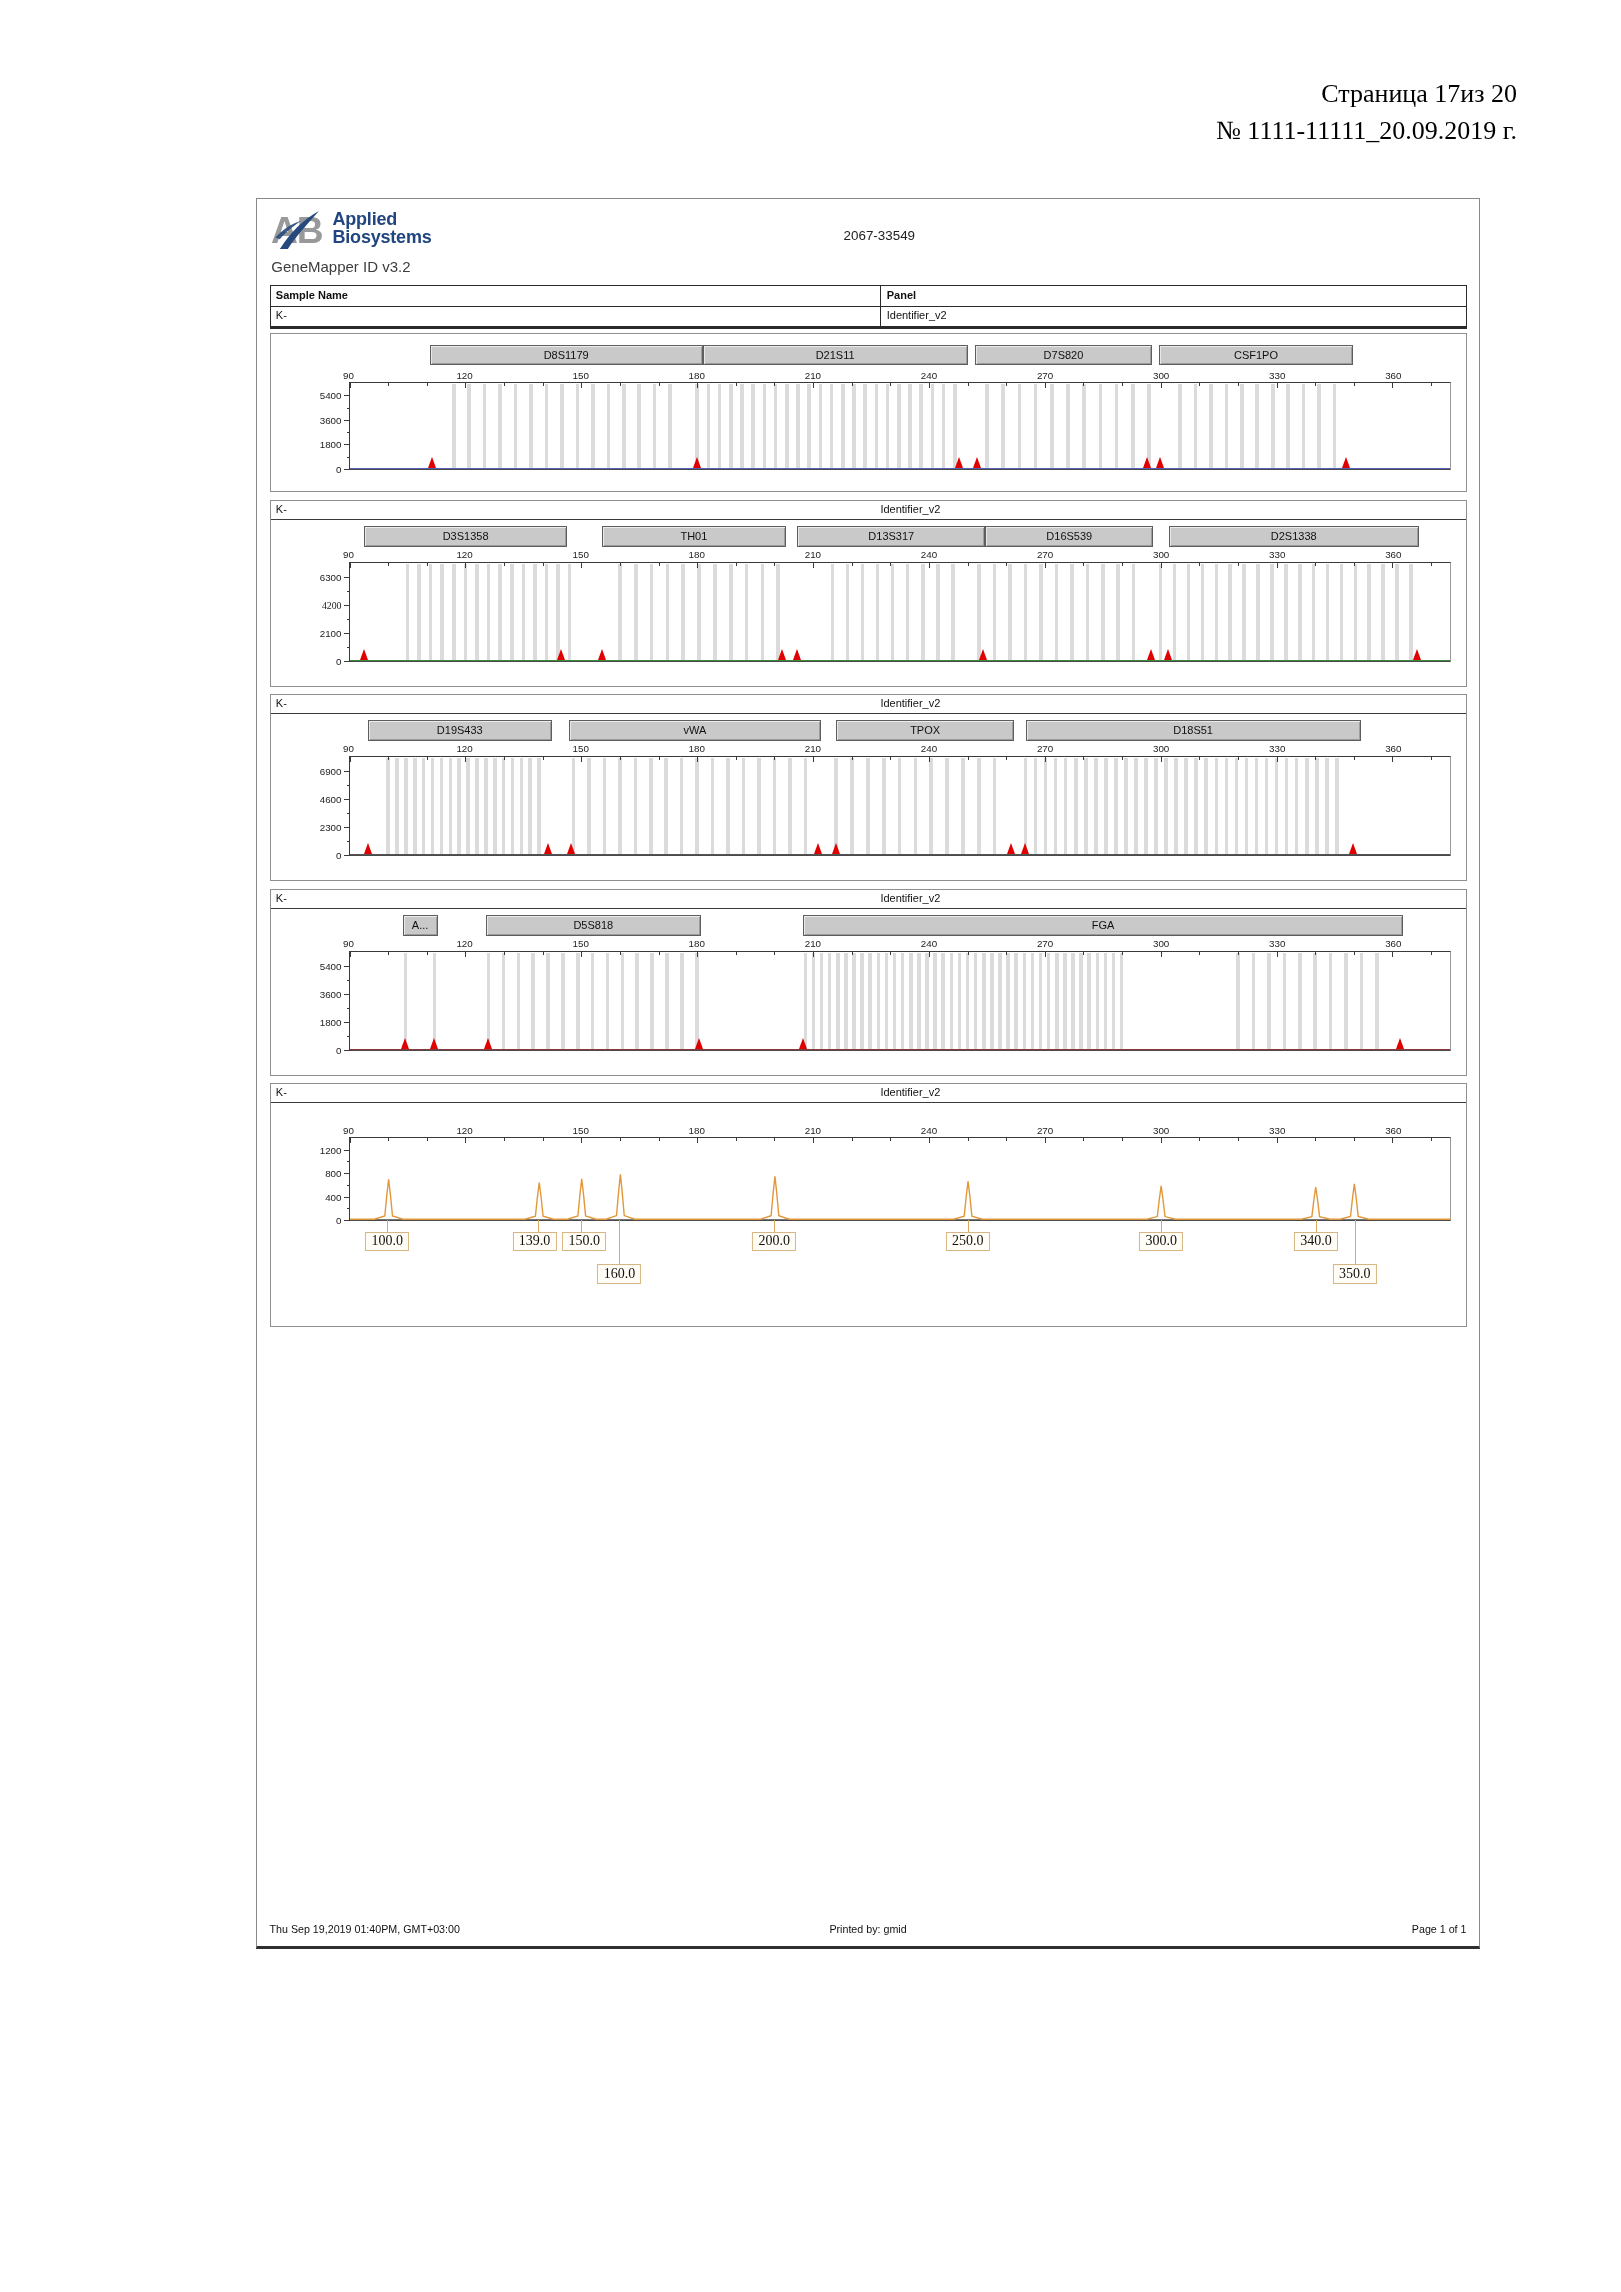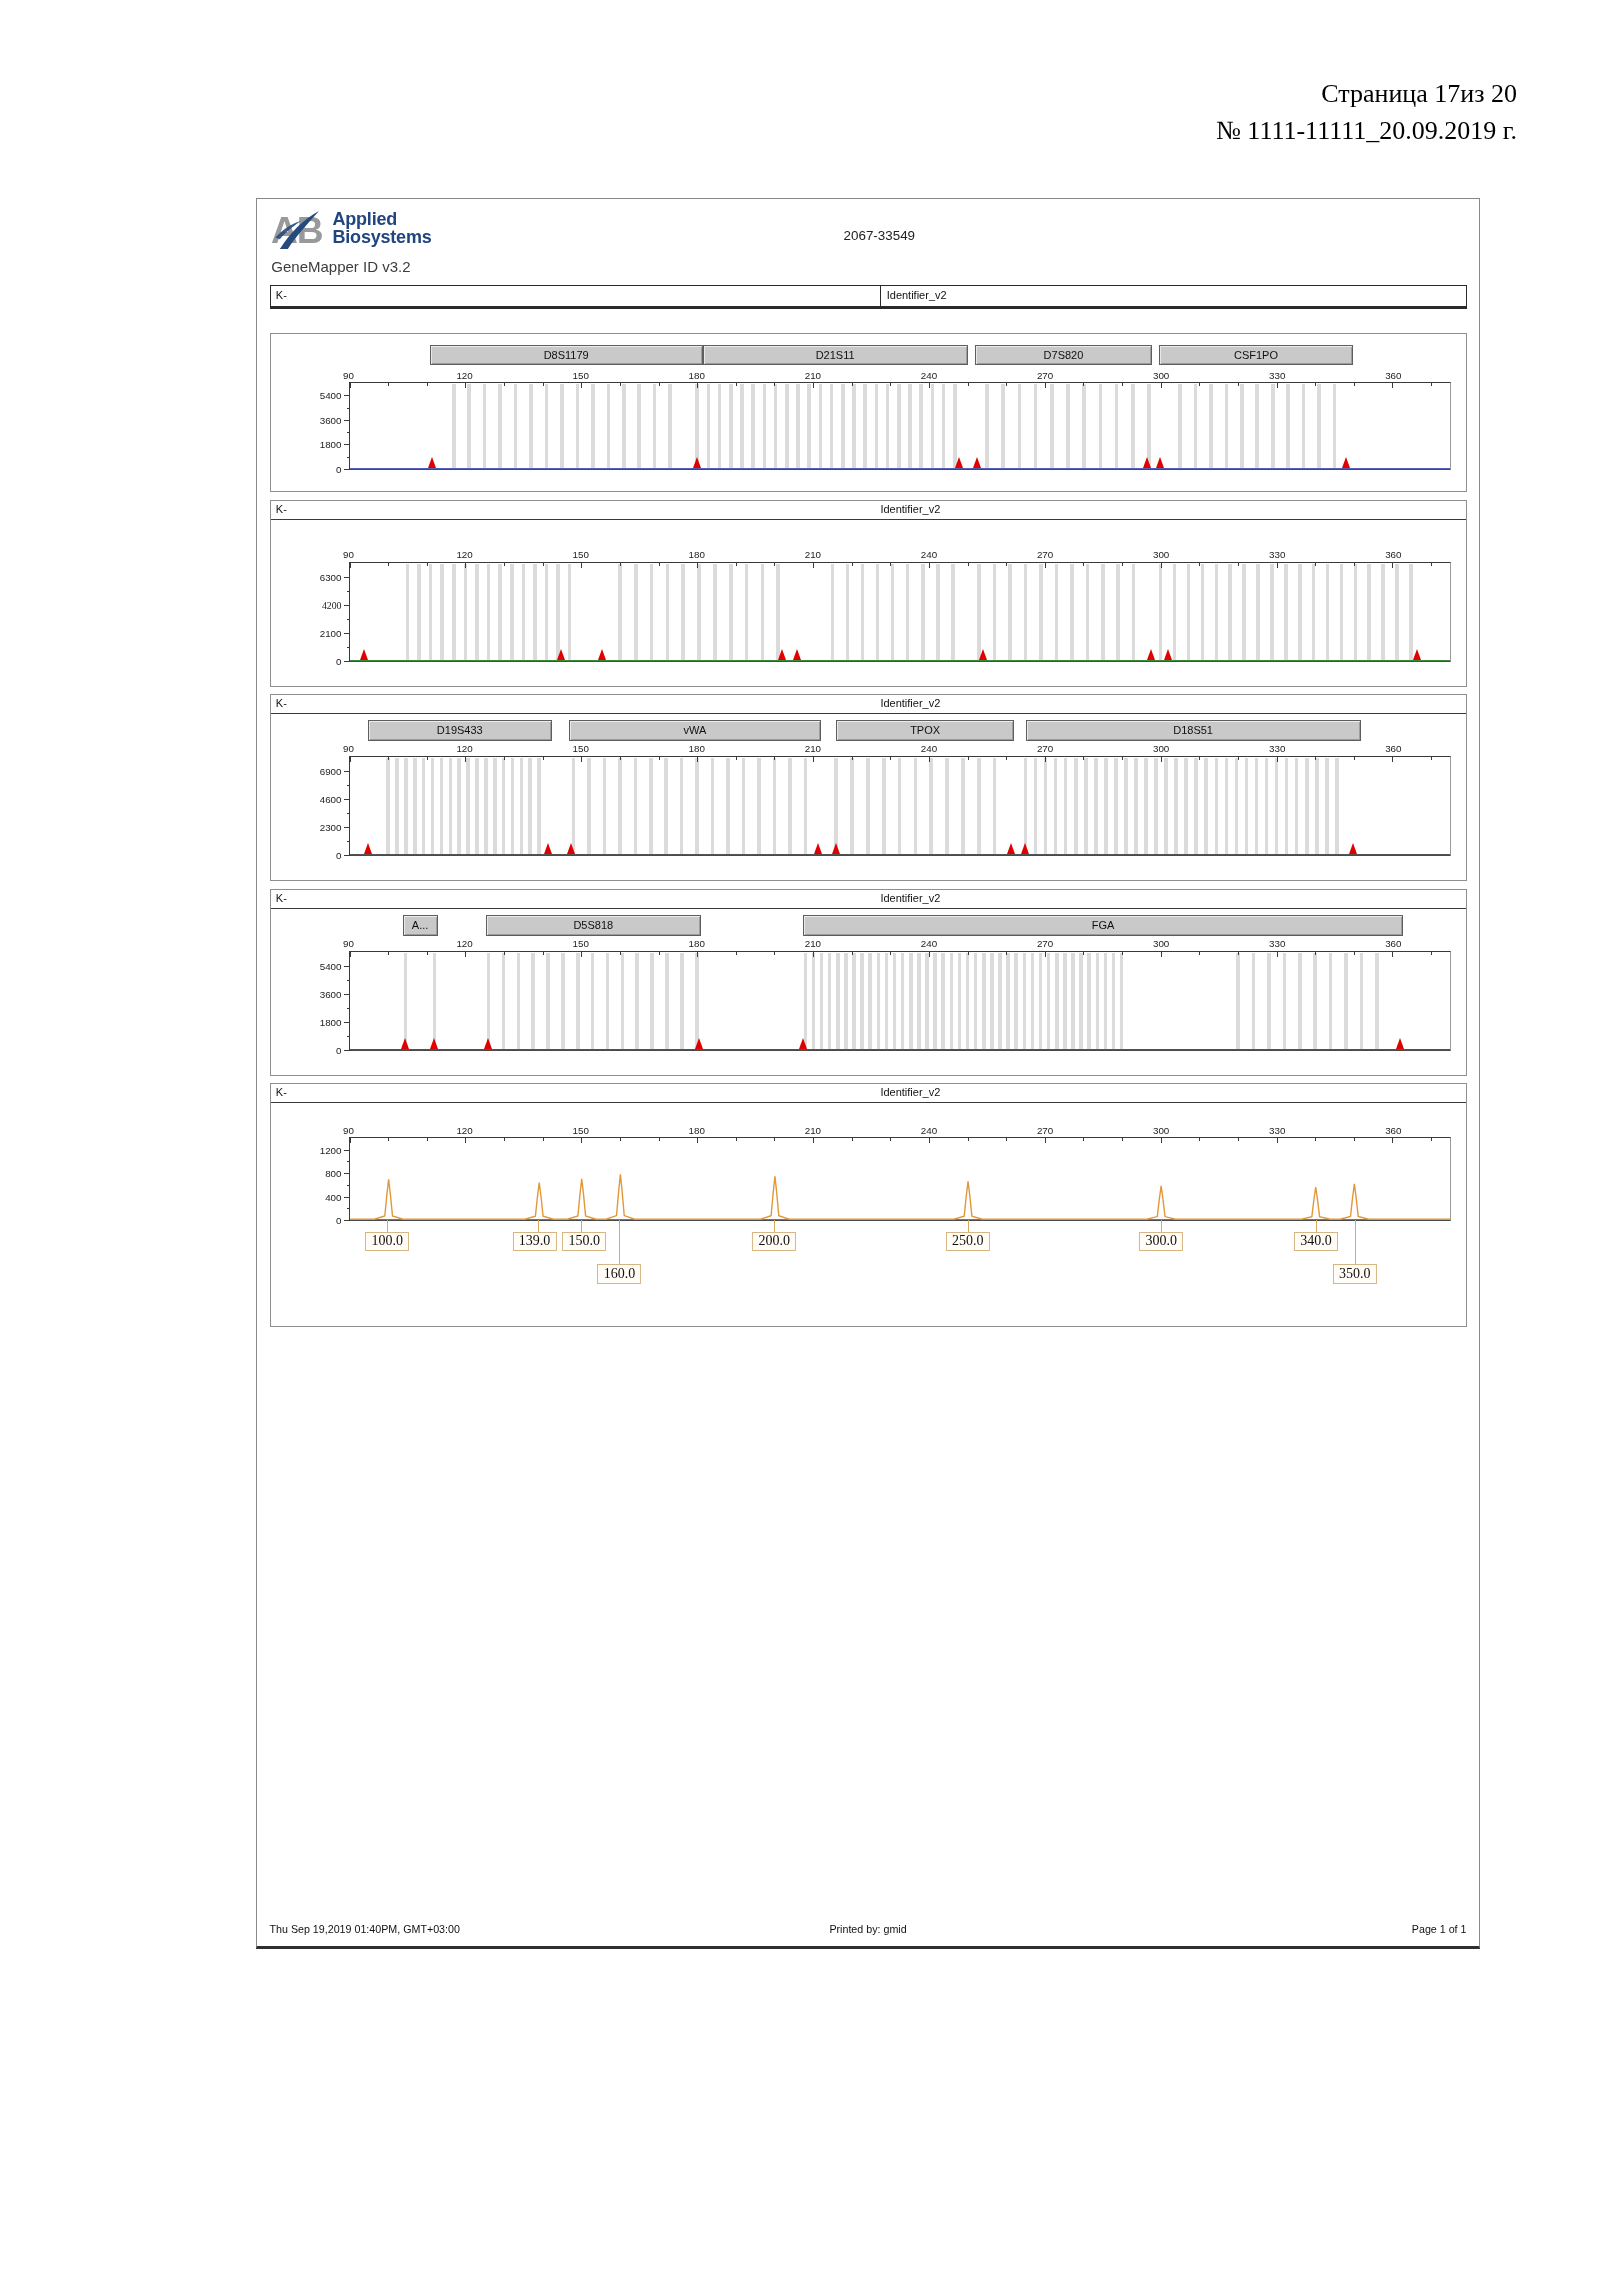--- a/index.html
+++ b/index.html
@@ -94,20 +94,24 @@
       </svg>
       <div class="brand-text">
         <div>Applied</div>
         <div>Biosystems</div>
       </div>
     </div>
     <div class="app-name">GeneMapper ID v3.2</div>
     <div class="doc-number">2067-33549</div>
 
     <div class="sample-table">
+      <div class="st-row st-row1">
+        <span class="st-cell1">Sample Name</span>
+        <span class="st-cell2">Panel</span>
+      </div>
       <div class="st-row st-row2">
         <span class="st-cell1">K-</span>
         <span class="st-cell2">Identifier_v2</span>
       </div>
     </div>
 
     <div id="panels-host">
         <div class="epg-section" style="top: 134px; height: 157px;">
           <div class="marker-row" style="top: 10.7px;">
             <div class="marker-box" style="left: 7.36842%; width: 24.5614%;">D8S1179</div>
@@ -236,20 +240,27 @@
             <div class="tri" style="left: 57.0175%;"></div>
             <div class="tri" style="left: 72.4561%;"></div>
             <div class="tri" style="left: 73.6842%;"></div>
             <div class="tri" style="left: 90.5263%;"></div>
           </div>
         </div>
         <div class="epg-section" style="top: 301px; height: 185px;">
           <div class="sec-header">
             <div class="sec-sample">K-</div>
             <div class="sec-panel">Identifier_v2</div>
+          </div>
+          <div class="marker-row" style="top: 25px;">
+            <div class="marker-box" style="left: 1.40351%; width: 18.2456%;">D3S1358</div>
+            <div class="marker-box" style="left: 22.9825%; width: 16.4912%;">TH01</div>
+            <div class="marker-box" style="left: 40.7018%; width: 16.8421%;">D13S317</div>
+            <div class="marker-box" style="left: 57.7193%; width: 15.0877%;">D16S539</div>
+            <div class="marker-box" style="left: 74.386%; width: 22.4561%;">D2S1338</div>
           </div>
           <div class="tick-labels" style="top: 48px;">
             <div class="tick-label" style="left: 0%;">90</div>
             <div class="tick-label" style="left: 10.5263%;">120</div>
             <div class="tick-label" style="left: 21.0526%;">150</div>
             <div class="tick-label" style="left: 31.5789%;">180</div>
             <div class="tick-label" style="left: 42.1053%;">210</div>
             <div class="tick-label" style="left: 52.6316%;">240</div>
             <div class="tick-label" style="left: 63.1579%;">270</div>
             <div class="tick-label" style="left: 73.6842%;">300</div>

